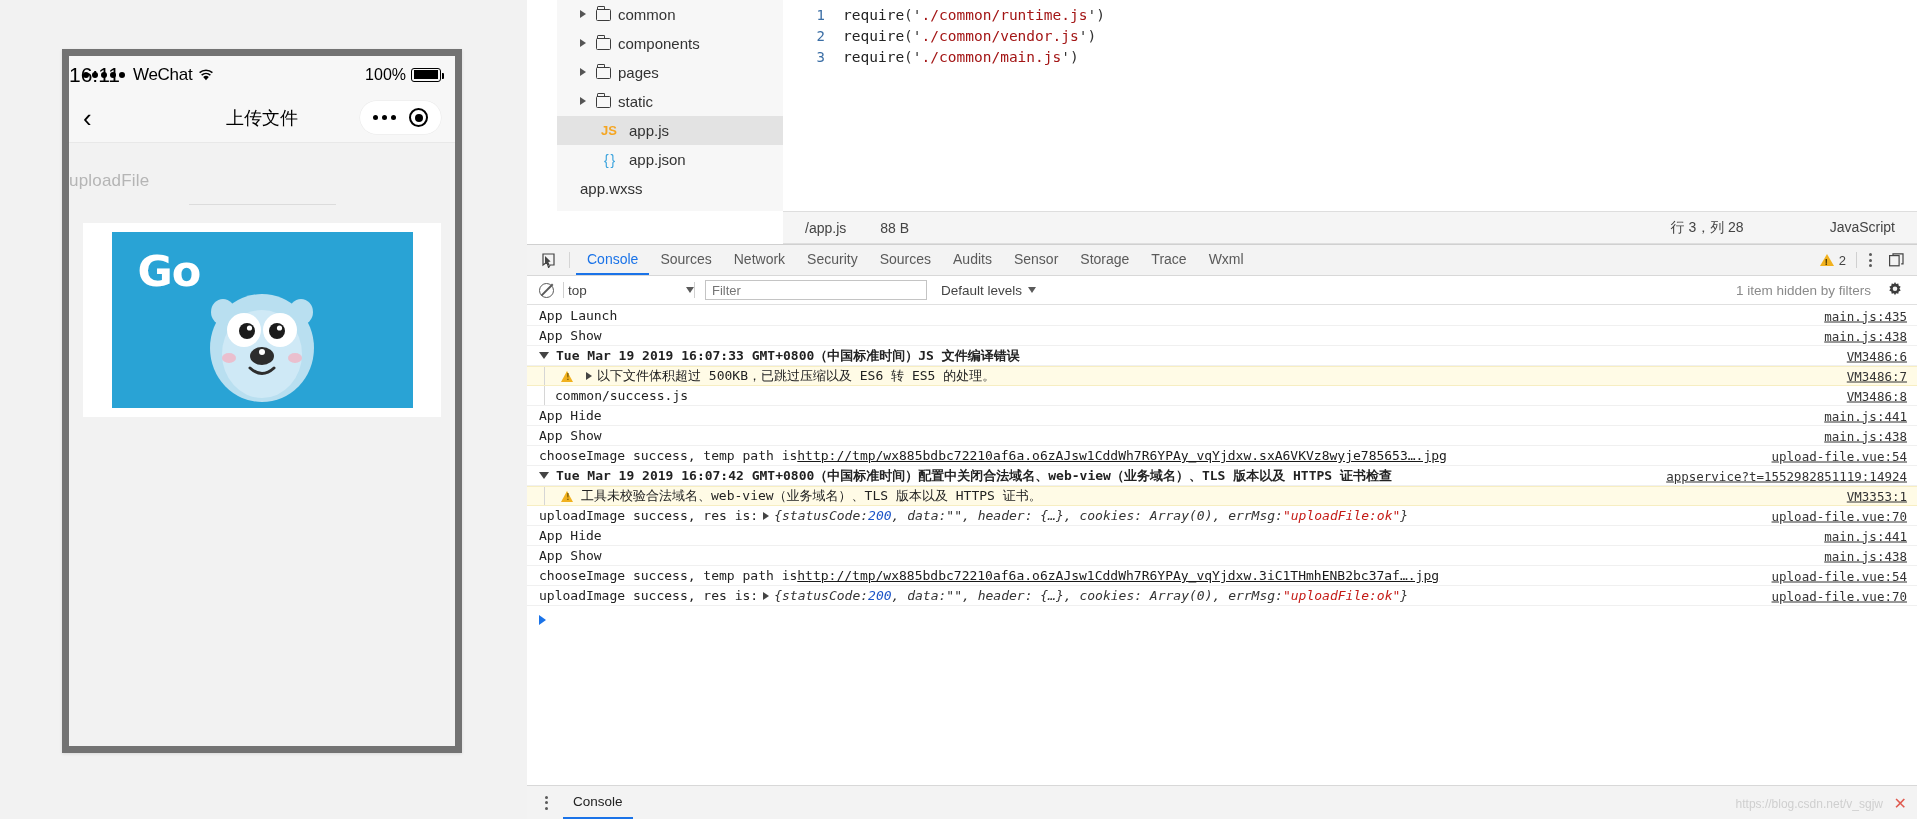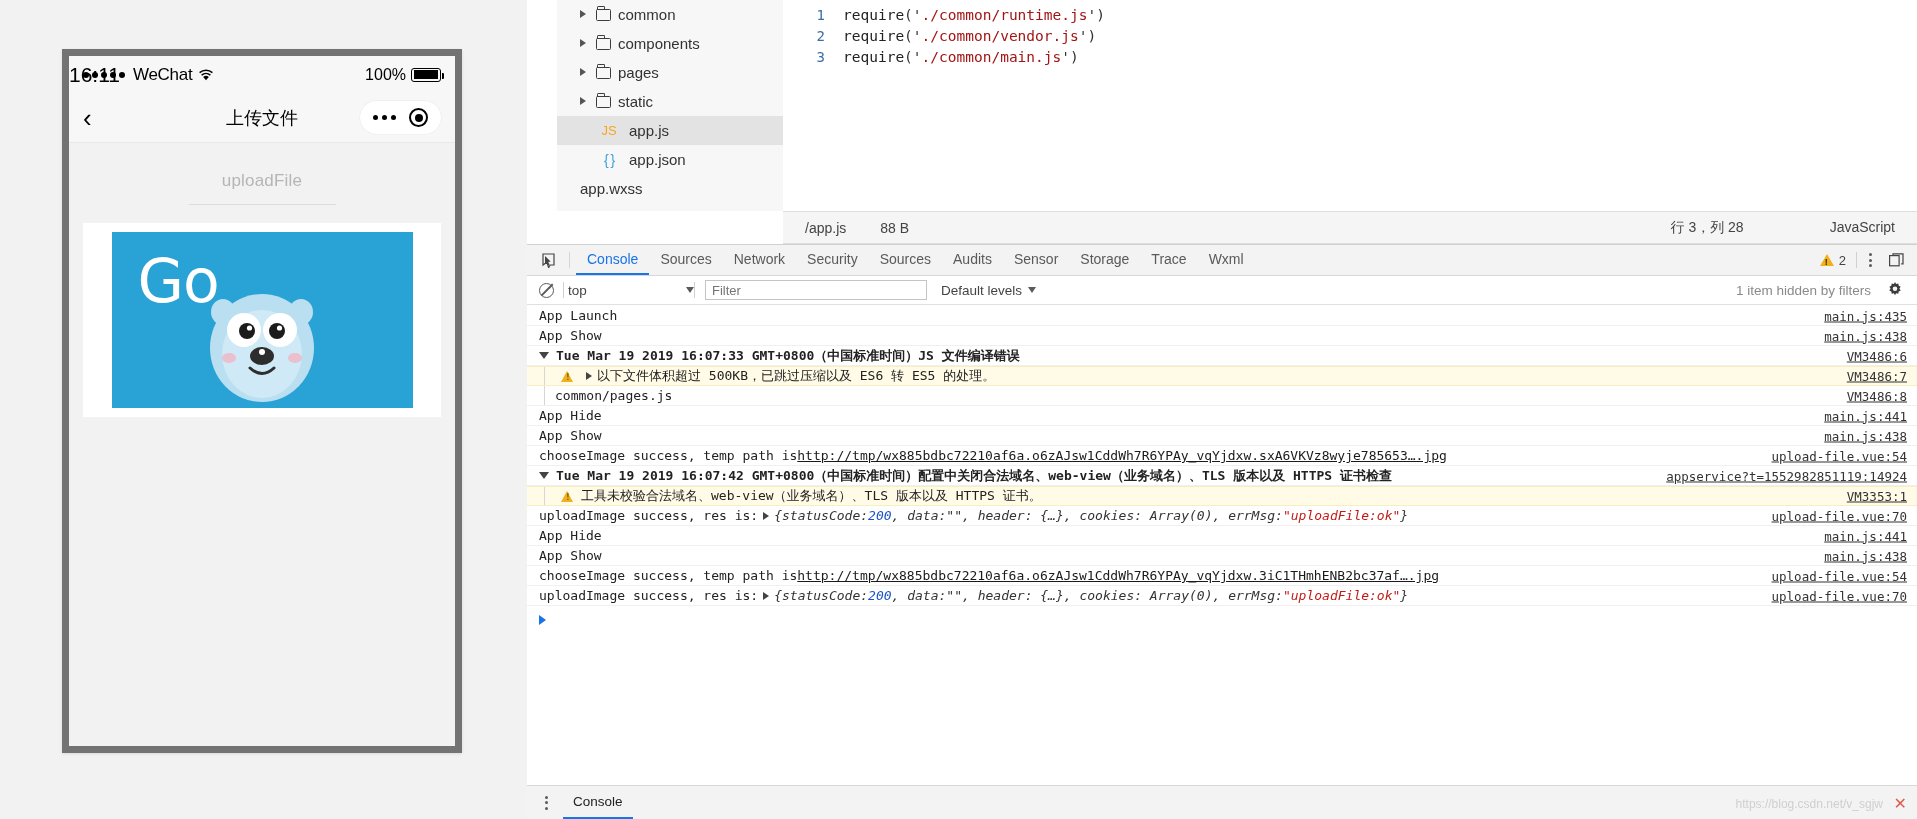--- a/index.html
+++ b/index.html
@@ -73,35 +73,35 @@
   .cap-dots{ display:flex; gap:4px; align-items:center;}
   .cap-dots i{ width:5px;height:5px;border-radius:50%;background:#000;display:block;}
   .cap-target{
     width:19px;height:19px;border:2px solid #000;border-radius:50%;
     display:flex;align-items:center;justify-content:center;
   }
   .cap-target i{ width:8px;height:8px;border-radius:50%;background:#000; display:block;}
 
   .page-body { background:#f2f2f2; height: calc(100% - 87px); padding-top: 28px; }
   .upload-label{
-    text-align:center; color:#b5b5b5; font-size:17px; letter-spacing:.2px;
+    color:#b5b5b5; font-size:17px; letter-spacing:.2px;
   }
   .upload-rule{
     width:147px; height:1px; background:#dcdcdc; margin: 13px auto 0;
   }
   .go-card{
     margin: 18px 14px 0; background:#fff; height:194px;
     display:flex; align-items:center; justify-content:center;
   }
   .go-img{
     width:301px; height:176px; background:#29a3d5; position:relative; overflow:hidden;
   }
   .go-text{
     position:absolute; left:26px; top:14px; color:#fff;
-    font-size:60px; font-weight:400; letter-spacing:-1px;
+    font-size:43px; font-weight:700; letter-spacing:-1px;
     font-family:"DejaVu Sans", sans-serif;
     text-align:center;
   }
   .gopher{
     position:absolute; left:50%; top:52px; transform:translateX(-50%);
     width:118px; height:120px;
   }
 
   
   .tree {
@@ -123,21 +123,21 @@
   }
   .tw.blank::after{ display:none; }
   .folder{
     width:15px;height:12px;border:1.6px solid #3c3c3c;border-radius:1.5px;
     position:relative; flex:0 0 15px;
   }
   .folder::before{
     content:""; position:absolute; left:0px; top:-4px; width:6px;height:3px;
     border:1.6px solid #3c3c3c; border-bottom:none; border-radius:1.5px 1.5px 0 0;
   }
-  .ficon{ width:26px; text-align:center; font-size:12px; font-weight:400; flex:0 0 26px; }
+  .ficon{ width:26px; text-align:center; font-size:12px; font-weight:700; flex:0 0 26px; }
   .ficon.js{ color:#f5a623; font-size:13px; }
   .ficon.json{ color:#3ba3dd; font-size:14px; font-weight:400; letter-spacing:-1px;}
   .tree-sb{
     position:absolute; right:2px; top:4px; width:5px; height:158px;
     background:#b9b9b9; border-radius:3px;
   }
 
   
   .editor{
     position:absolute; left:783px; top:0; right:0; height:211px;
@@ -514,21 +514,21 @@
       </div>
 
       <div class="row warn child">
         <span class="wicon"></span>
         <span class="arrow-r"></span>
         <span class="msg">以下文件体积超过 500KB，已跳过压缩以及 ES6 转 ES5 的处理。</span>
         <span class="src">VM3486:7</span>
       </div>
 
       <div class="row child">
-        <span class="msg">common/pages.js</span>
+        <span class="msg">common/success.js</span>
         <span class="src">VM3486:8</span>
       </div>
 
       <div class="row">
         <span class="msg">App Hide</span>
         <span class="src">main.js:441</span>
       </div>
 
       <div class="row">
         <span class="msg">App Show</span>

